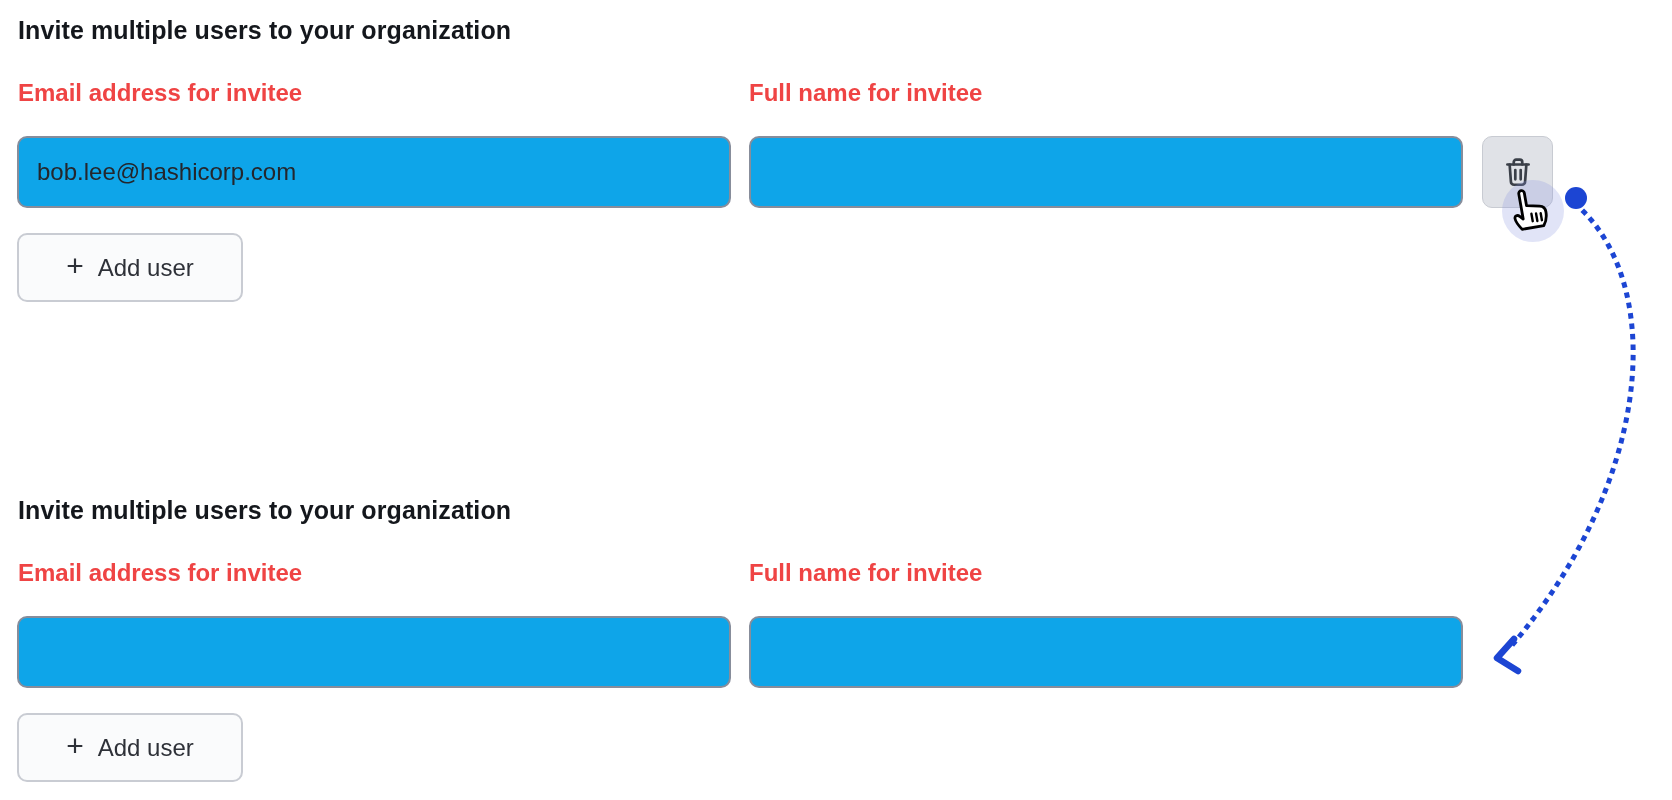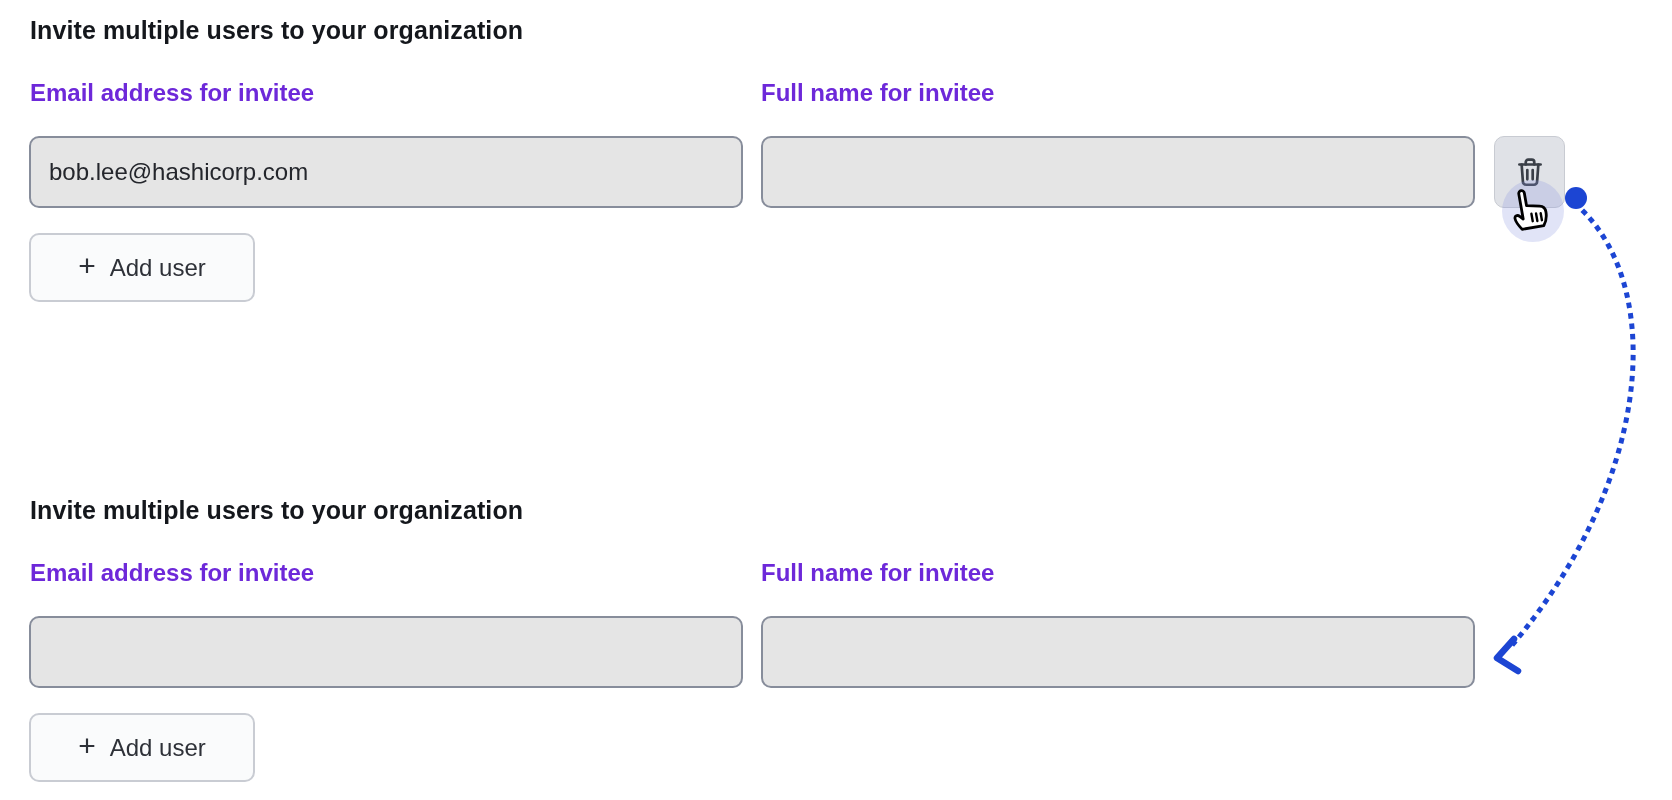--- a/index.html
+++ b/index.html
@@ -10,55 +10,55 @@
   }
   #stage {
     position: relative;
     width: 1672px;
     height: 800px;
     background: #ffffff;
     overflow: hidden;
   }
   .form-block {
     position: absolute;
-    left: 12px;
+    left: 0;
     width: 1660px;
     height: 480px;
   }
   #form-top    { top: 0; }
   #form-bottom { top: 480px; }
 
   .form-heading {
     position: absolute;
     left: 18px;
     top: 16px;
     font-size: 25px;
     font-weight: 700;
     color: #14171c;
     letter-spacing: 0.1px;
   }
   .field-label {
     position: absolute;
     top: 79px;
     font-size: 24px;
     font-weight: 700;
-    color: #6d28d9;
+    color: #ef4444;
   }
   .label-email { left: 18px; }
   .label-name  { left: 749px; text-align: center; }
 
   .text-input {
     position: absolute;
     top: 136px;
     width: 714px;
     height: 72px;
     box-sizing: border-box;
     border: 2px solid #878d9b;
     border-radius: 10px;
-    background: #e5e5e5;
+    background: #0ea5e9;
     font-family: "Liberation Sans", sans-serif;
     font-size: 24px;
     color: #24262c;
     padding: 0 18px;
     outline: none;
   }
   .input-email { left: 17px; }
   .input-name  { left: 749px; }
 
   .delete-btn {

